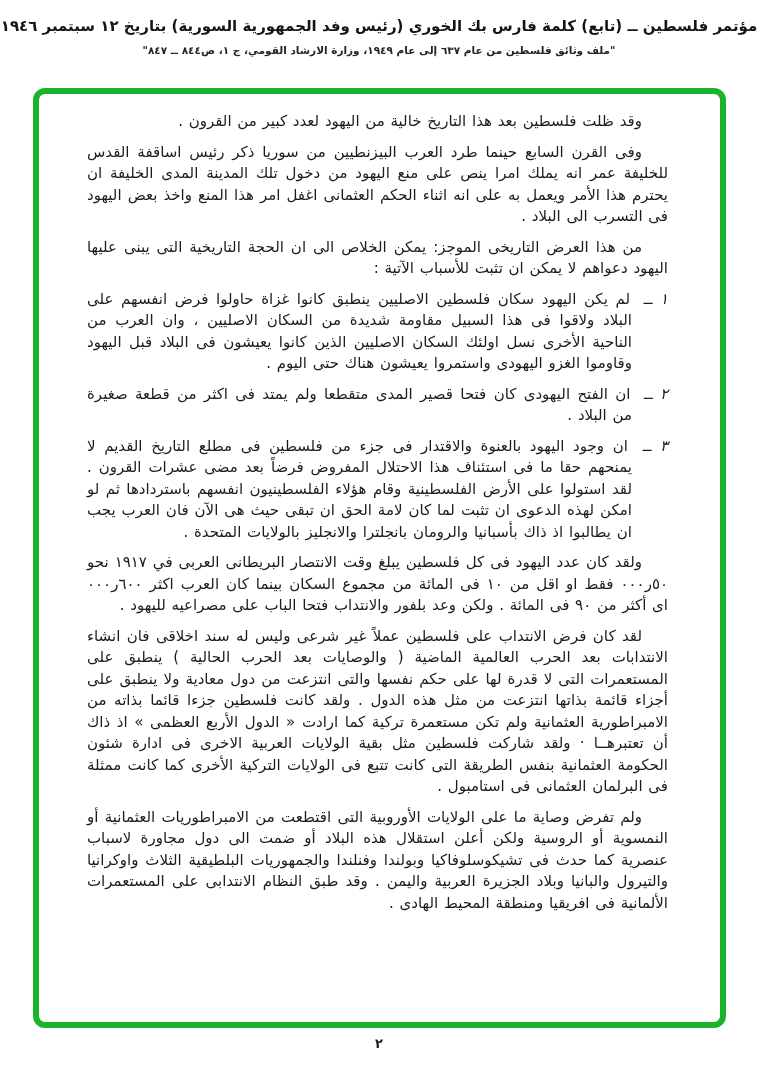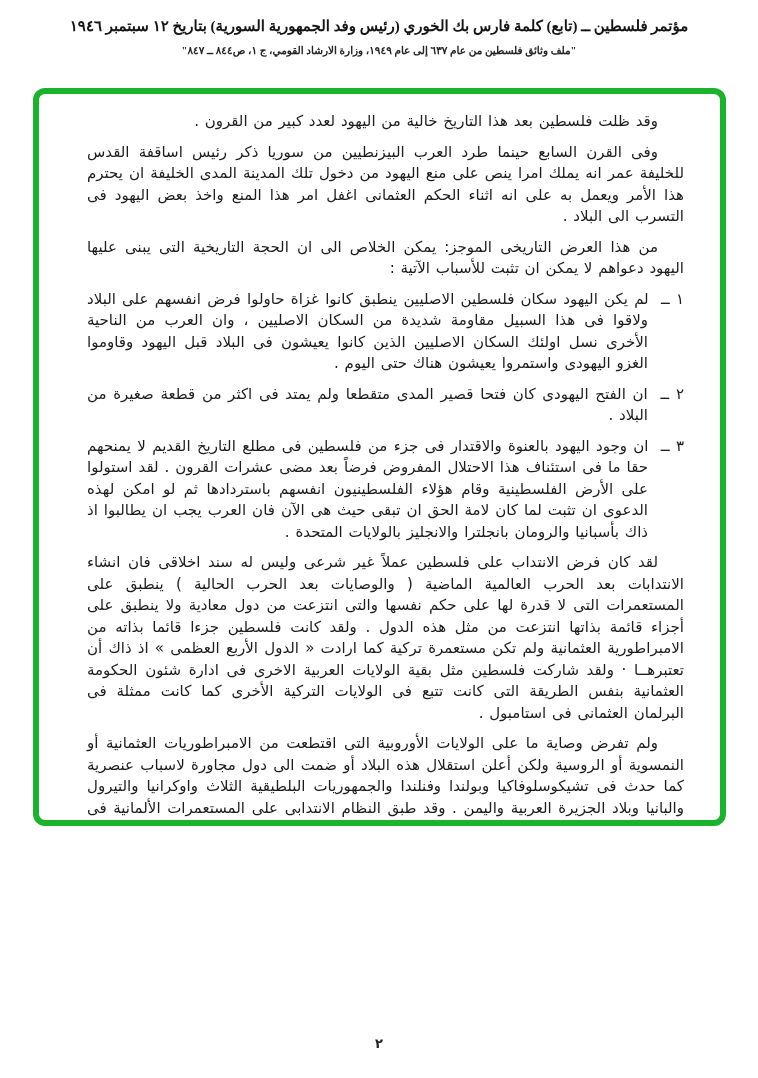--- a/index.html
+++ b/index.html
@@ -14,46 +14,45 @@
     height: 1078px;
     background: #ffffff;
     overflow: hidden;
     color: #1c1c1c;
   }
   
   .doc-header {
     direction: rtl;
     text-align: center;
     padding-top: 16px;
-    font-family: Liberation Serif, serif;
   }
   .doc-header .title-line {
     font-size: 15px;
     font-weight: bold;
     line-height: 20px;
     color: #151515;
   }
   .doc-header .source-line {
     font-size: 10.5px;
     font-weight: bold;
     margin-top: 8px;
     color: #252525;
     letter-spacing: 0.2px;
   }
   
   .frame {
     position: absolute;
     left: 33px;
     top: 88px;
     width: 693px;
-    height: 738px;
+    height: 940px;
     box-sizing: border-box;
     border: 6px solid var(--green, #1bb32b);
     border-radius: 12px;
-    padding: 17px 36px 10px 48px;
+    padding: 17px 52px 10px 48px;
     overflow: hidden;
     background: #ffffff;
   }
   
   .body-text {
     direction: rtl;
     text-align: justify;
   }
   .para {
     font-size: 15px;
@@ -65,20 +64,21 @@
   .para.plain {
     text-indent: 26px;
   }
   .para.numbered {
     padding-right: 36px;
     text-indent: -36px;
   }
   .para .num {
     display: inline;
     padding-left: 6px;
+    font-style: italic;
   }
   
   .page-number {
     position: absolute;
     left: 0;
     right: 0;
     top: 1036px;
     text-align: center;
     font-size: 13px;
     font-weight: bold;
@@ -97,20 +97,21 @@
   </header>
 
   <div class="frame">
     <div class="body-text" id="paragraphs">
         <div class="para plain">وقد ظلت فلسطين بعد هذا التاريخ خالية من اليهود لعدد كبير من القرون .</div>
         <div class="para plain">وفى القرن السابع حينما طرد العرب البيزنطيين من سوريا ذكر رئيس اساقفة القدس للخليفة عمر انه يملك امرا ينص على منع اليهود من دخول تلك المدينة المدى الخليفة ان يحترم هذا الأمر ويعمل به على انه اثناء الحكم العثمانى اغفل امر هذا المنع واخذ بعض اليهود فى التسرب الى البلاد .</div>
         <div class="para plain">من هذا العرض التاريخى الموجز: يمكن الخلاص الى ان الحجة التاريخية التى يبنى عليها اليهود دعواهم لا يمكن ان تثبت للأسباب الآتية :</div>
         <div class="para numbered"><span class="num">١ ــ</span> <span class="txt">لم يكن اليهود سكان فلسطين الاصليين ينطبق كانوا غزاة حاولوا فرض انفسهم على البلاد ولاقوا فى هذا السبيل مقاومة شديدة من السكان الاصليين ، وان العرب من الناحية الأخرى نسل اولئك السكان الاصليين الذين كانوا يعيشون فى البلاد قبل اليهود وقاوموا الغزو اليهودى واستمروا يعيشون هناك حتى اليوم .</span></div>
         <div class="para numbered"><span class="num">٢ ــ</span> <span class="txt">ان الفتح اليهودى كان فتحا قصير المدى متقطعا ولم يمتد فى اكثر من قطعة صغيرة من البلاد .</span></div>
         <div class="para numbered"><span class="num">٣ ــ</span> <span class="txt">ان وجود اليهود بالعنوة والاقتدار فى جزء من فلسطين فى مطلع التاريخ القديم لا يمنحهم حقا ما فى استئناف هذا الاحتلال المفروض فرضاً بعد مضى عشرات القرون . لقد استولوا على الأرض الفلسطينية وقام هؤلاء الفلسطينيون انفسهم باستردادها ثم لو امكن لهذه الدعوى ان تثبت لما كان لامة الحق ان تبقى حيث هى الآن فان العرب يجب ان يطالبوا اذ ذاك بأسبانيا والرومان بانجلترا والانجليز بالولايات المتحدة .</span></div>
+        <div class="para plain">ولقد كان عدد اليهود فى كل فلسطين يبلغ وقت الانتصار البريطانى العربى في ١٩١٧ نحو ٥٠ر٠٠٠ فقط او اقل من ١٠ فى المائة من مجموع السكان بينما كان العرب اكثر ٦٠٠ر٠٠٠ اى أكثر من ٩٠ فى المائة . ولكن وعد بلفور والانتداب فتحا الباب على مصراعيه لليهود .</div>
         <div class="para plain">لقد كان فرض الانتداب على فلسطين عملاً غير شرعى وليس له سند اخلاقى فان انشاء الانتدابات بعد الحرب العالمية الماضية ( والوصايات بعد الحرب الحالية ) ينطبق على المستعمرات التى لا قدرة لها على حكم نفسها والتى انتزعت من دول معادية ولا ينطبق على أجزاء قائمة بذاتها انتزعت من مثل هذه الدول . ولقد كانت فلسطين جزءا قائما بذاته من الامبراطورية العثمانية ولم تكن مستعمرة تركية كما ارادت « الدول الأربع العظمى » اذ ذاك أن تعتبرهــا · ولقد شاركت فلسطين مثل بقية الولايات العربية الاخرى فى ادارة شئون الحكومة العثمانية بنفس الطريقة التى كانت تتبع فى الولايات التركية الأخرى كما كانت ممثلة فى البرلمان العثمانى فى استامبول .</div>
         <div class="para plain">ولم تفرض وصاية ما على الولايات الأوروبية التى اقتطعت من الامبراطوريات العثمانية أو النمسوية أو الروسية ولكن أعلن استقلال هذه البلاد أو ضمت الى دول مجاورة لاسباب عنصرية كما حدث فى تشيكوسلوفاكيا وبولندا وفنلندا والجمهوريات البلطيقية الثلاث واوكرانيا والتيرول والبانيا وبلاد الجزيرة العربية واليمن . وقد طبق النظام الانتدابى على المستعمرات الألمانية فى افريقيا ومنطقة المحيط الهادى .</div>
       </div>
   </div>
 
   <div class="page-number">٢</div>
 
 </div>
 
 </body></html>

